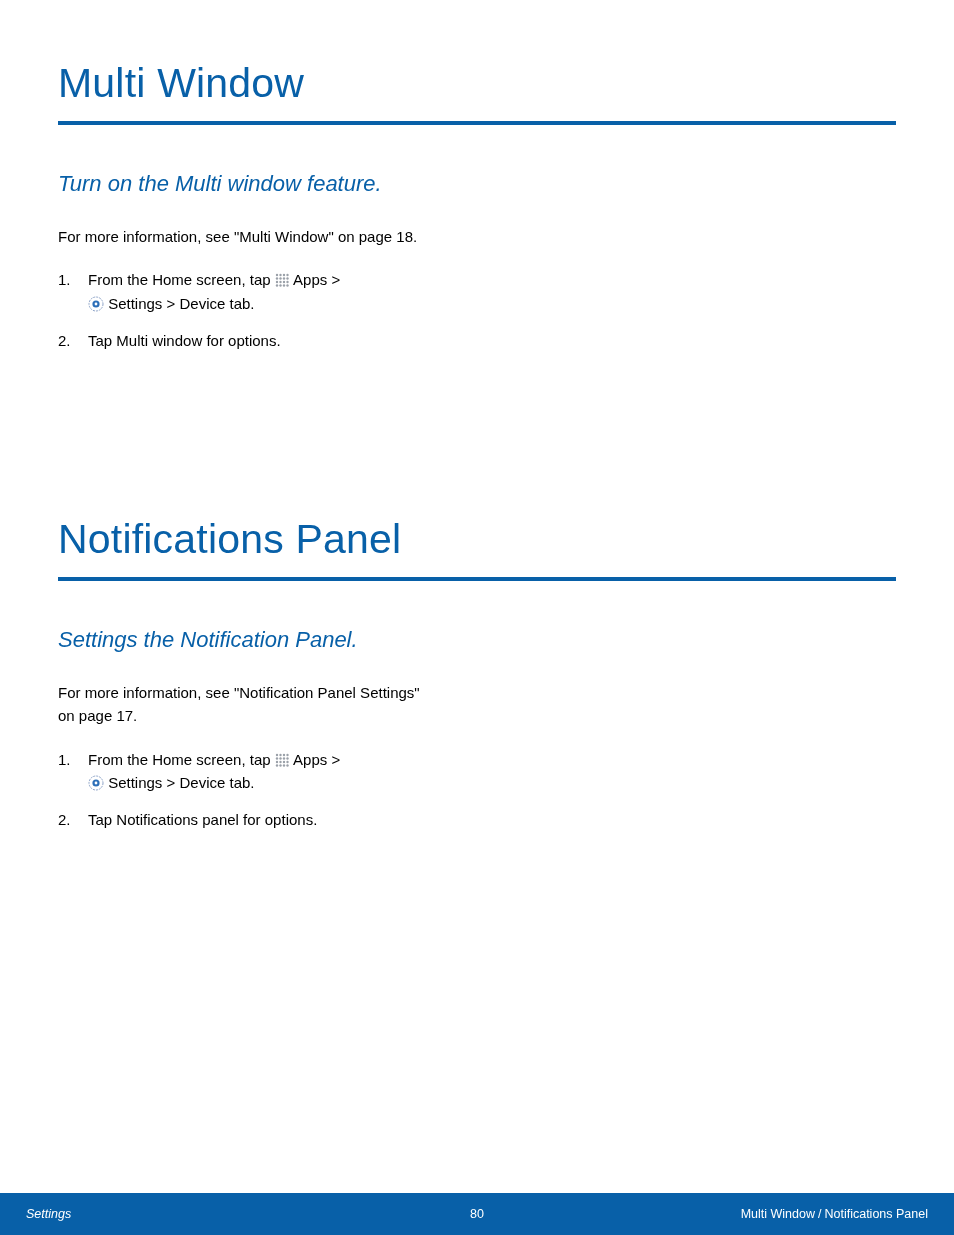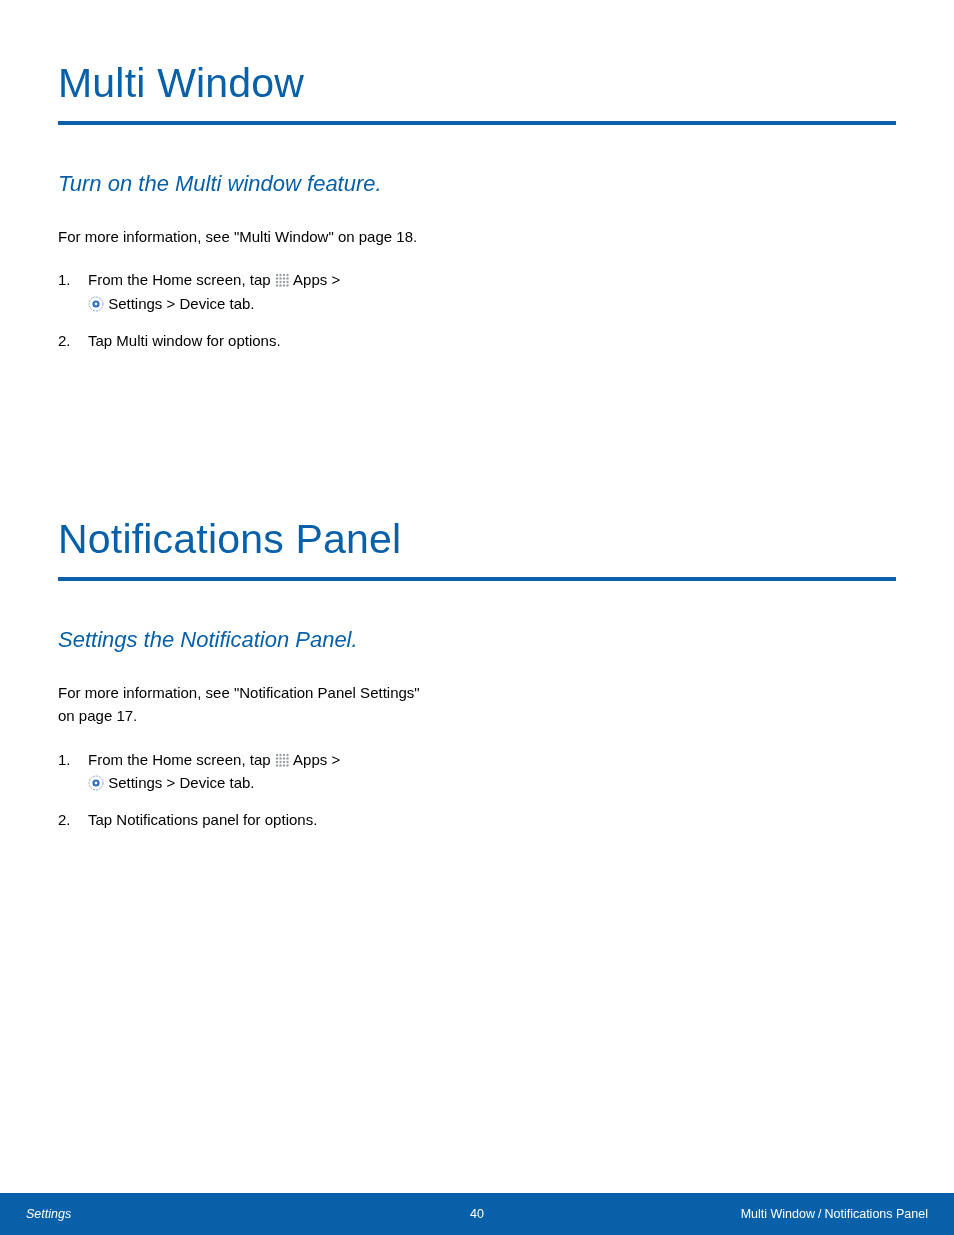--- a/index.html
+++ b/index.html
@@ -173,17 +173,17 @@
     </li>
     <li>
       <span>Tap </span><span class="b">Notifications panel</span><span> for options.</span>
     </li>
   </ol>
 
 </div>
 
 <div class="footer">
   <span class="left">Settings</span>
-  <span class="center">40</span>
+  <span class="center">80</span>
   <span class="right">
     <span>Multi Window</span><span class="sep">/</span><span>Notifications Panel</span>
   </span>
 </div>
 
 </body></html>

